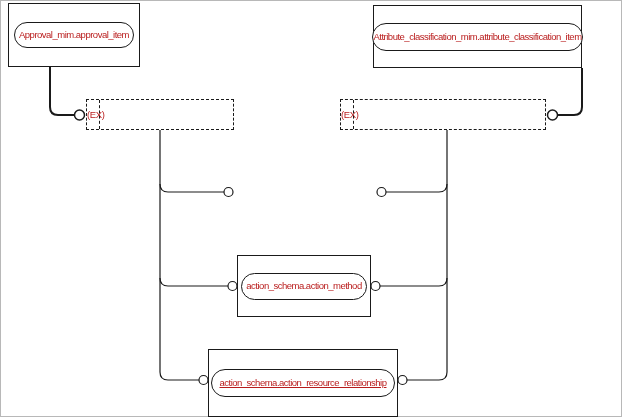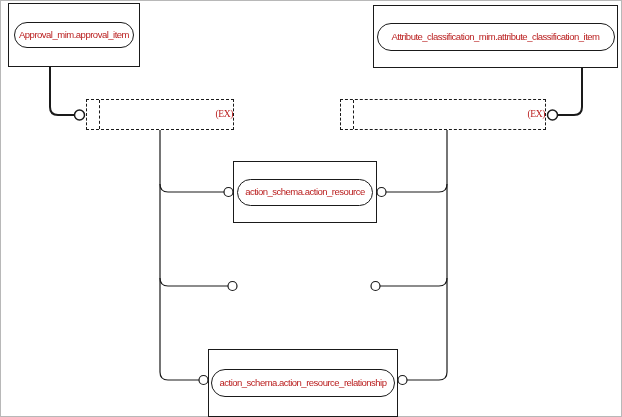--- a/index.html
+++ b/index.html
@@ -20,21 +20,21 @@
   }
   .ref{
     position:absolute;border:1px dashed #1a1a1a;background:#ffffff;box-sizing:border-box;
     display:flex;flex-direction:column;align-items:center;justify-content:center;
     font-size:9.5px;letter-spacing:-0.4px;white-space:nowrap;line-height:13px;
   }
   .ref-divider{
     position:absolute;left:12px;top:0;bottom:0;width:0;
     border-left:1px dashed #1a1a1a;
   }
-  .ref-tag,.ref-label{width:100%;text-align:right;font-family:Liberation Serif, serif;}
+  .ref-tag,.ref-label{width:100%;text-align:left;}
 </style>
 </head>
 <body>
 
 <div id="canvas">
 
   <svg id="wires" viewBox="0 0 622 417" xmlns="http://www.w3.org/2000/svg" fill="none" stroke="#1a1a1a" stroke-width="1.2">
 
     <path d="M 50 67 L 50 107 Q 50 115 58 115 L 74 115" stroke-width="2"></path>
 
@@ -55,36 +55,36 @@
     <circle cx="232.5" cy="286" r="4.5" fill="#ffffff"></circle>
     <circle cx="375.5" cy="286" r="4.5" fill="#ffffff"></circle>
     <circle cx="203.5" cy="380" r="4.5" fill="#ffffff"></circle>
     <circle cx="402.5" cy="380" r="4.5" fill="#ffffff"></circle>
   </svg>
 
   <div class="entity" style="left:8px;top:3px;width:132px;height:64px;">
     <div class="stadium" style="width:120px;height:26px;">Approval_mim.approval_item</div>
   </div>
 
-  <div class="entity" style="left:373px;top:5px;width:245px;height:63px;">
+  <div class="entity" style="left:373px;top:5px;width:209px;height:63px;">
     <div class="stadium" style="width:238px;height:28px;">Attribute_classification_mim.attribute_classification_item</div>
   </div>
 
   <div class="ref" style="left:86px;top:99px;width:148px;height:31px;">
     <div class="ref-divider"></div>
     <div class="ref-tag">(EX)</div>
   </div>
 
   <div class="ref" style="left:340px;top:99px;width:206px;height:31px;">
     <div class="ref-divider"></div>
     <div class="ref-tag">(EX)</div>
   </div>
 
-  <div class="entity" style="left:233px;top:161px;width:144px;height:62px;">
-    <div class="stadium" style="width:136px;height:27px;">action_schema.action_resource</div>
+
+  <div class="entity" style="left:237px;top:255px;width:134px;height:62px;">
+    <div class="stadium" style="width:126px;height:27px;">action_schema.action_method</div>
   </div>
 
-
-  <div class="entity" style="left:208px;top:349px;width:190px;height:68px;">
+  <div class="entity" style="left:208px;top:349px;width:190px;height:68px;text-decoration:underline;">
     <div class="stadium" style="width:184px;height:28px;">action_schema.action_resource_relationship</div>
   </div>
 
 </div>
 
 </body></html>

